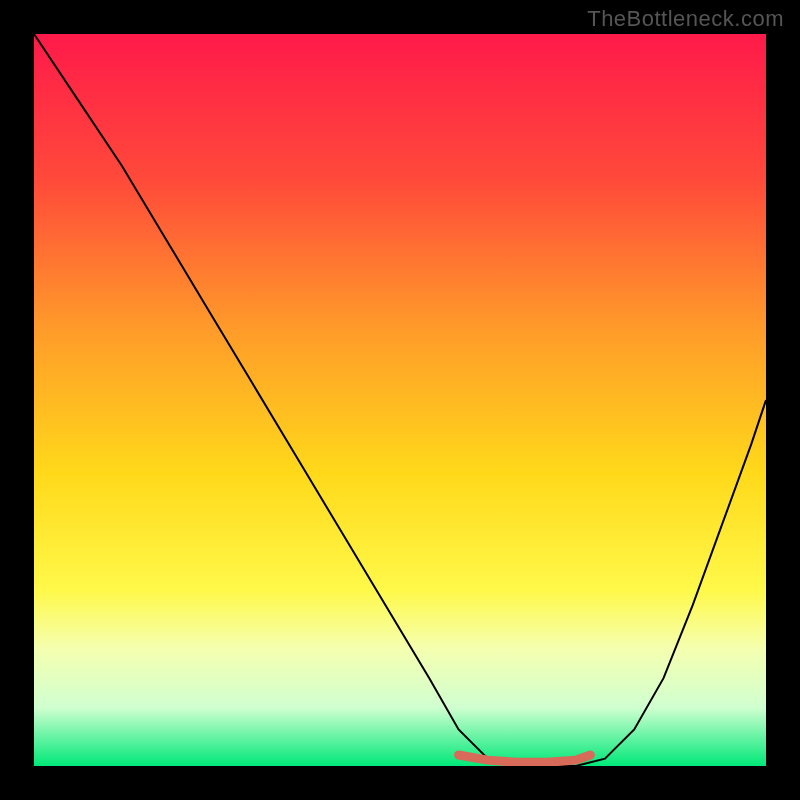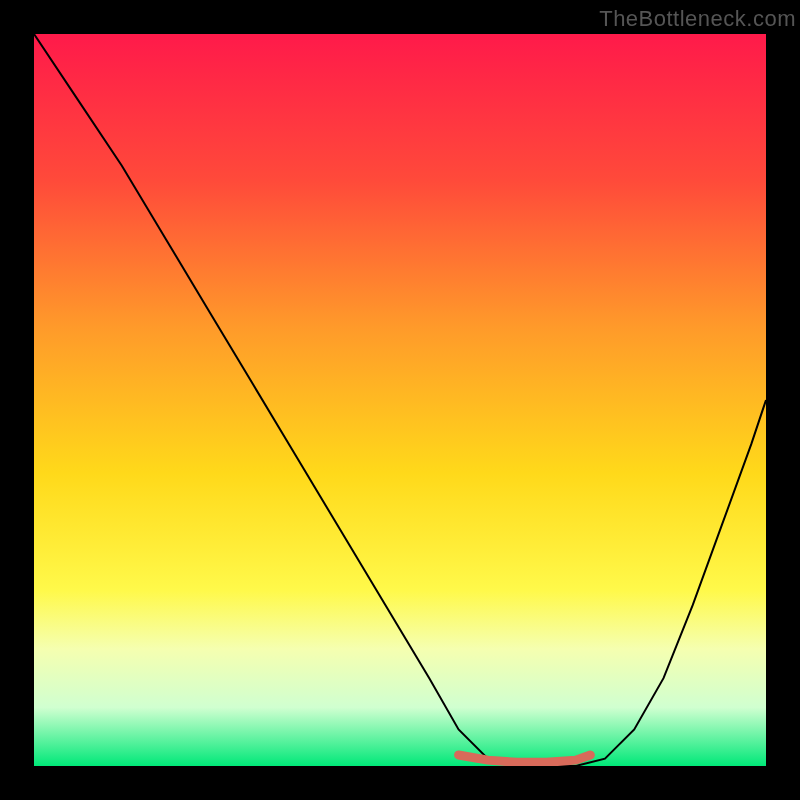--- a/index.html
+++ b/index.html
@@ -1,20 +1,20 @@
 <!DOCTYPE html>
 <html><head>
 <meta charset="utf-8">
 <style>
   * { margin: 0; padding: 0; box-sizing: border-box; }
   body { width: 800px; height: 800px; background: #000; position: relative; font-family: Arial, sans-serif; }
   .watermark {
     position: absolute;
     top: 6px;
-    right: 4px;
+    right: 16px;
     color: #555;
     font-size: 22px;
     font-weight: 500;
     letter-spacing: 0.5px;
     z-index: 10;
   }
   .outer-frame {
     position: absolute;
     top: 34px;
     left: 34px;

